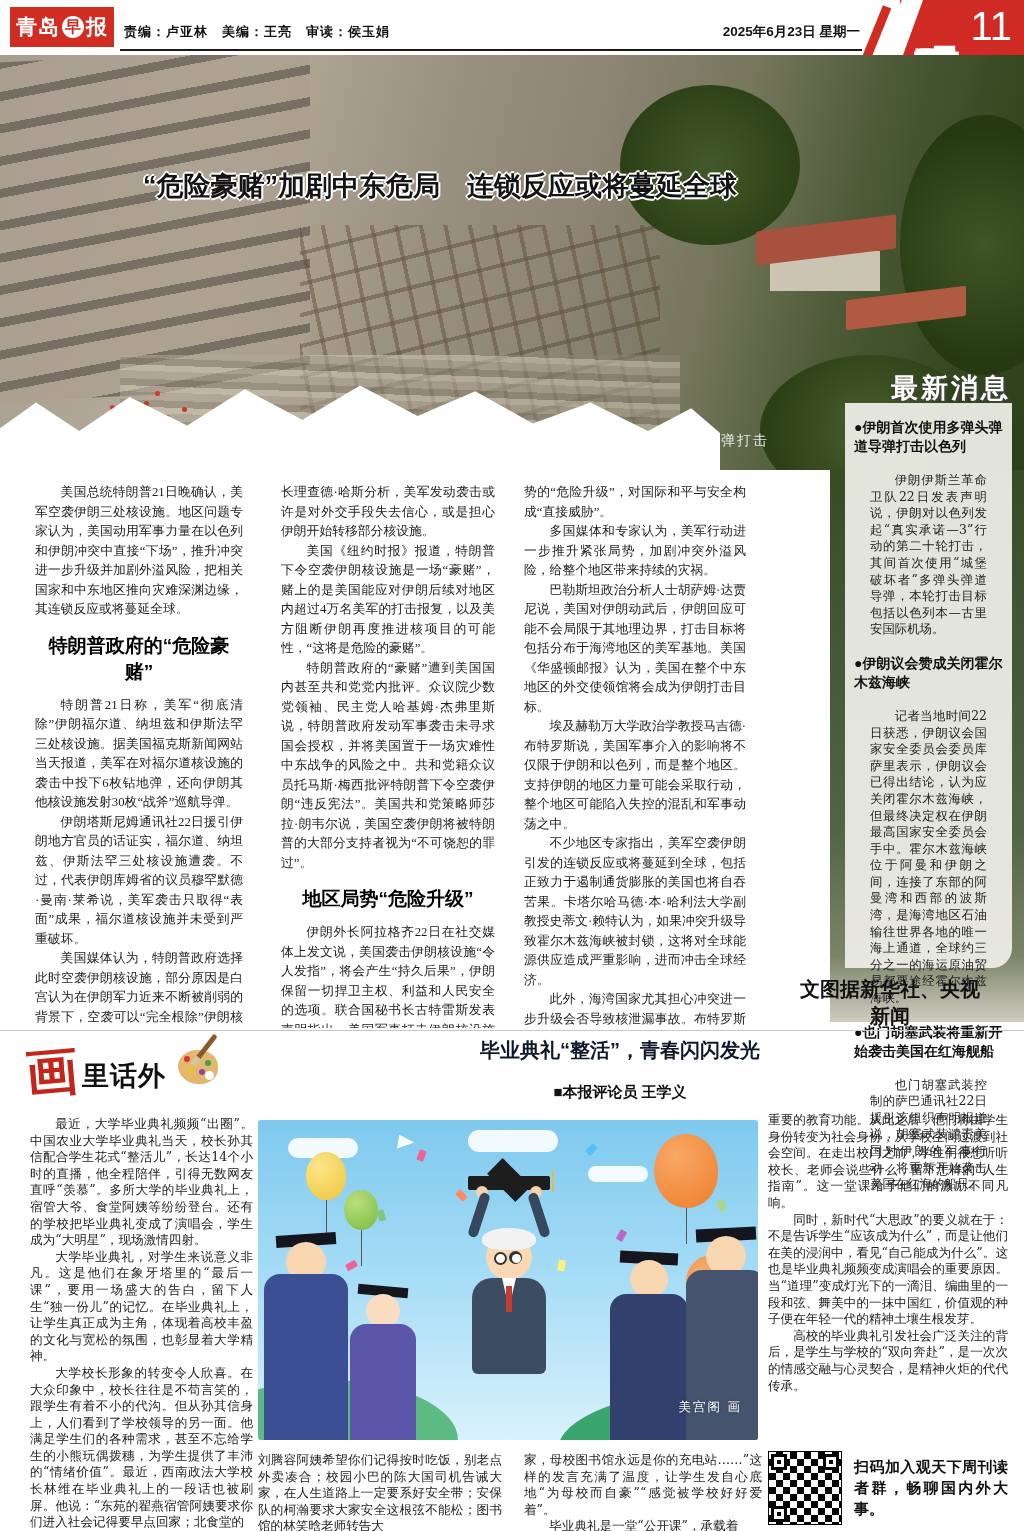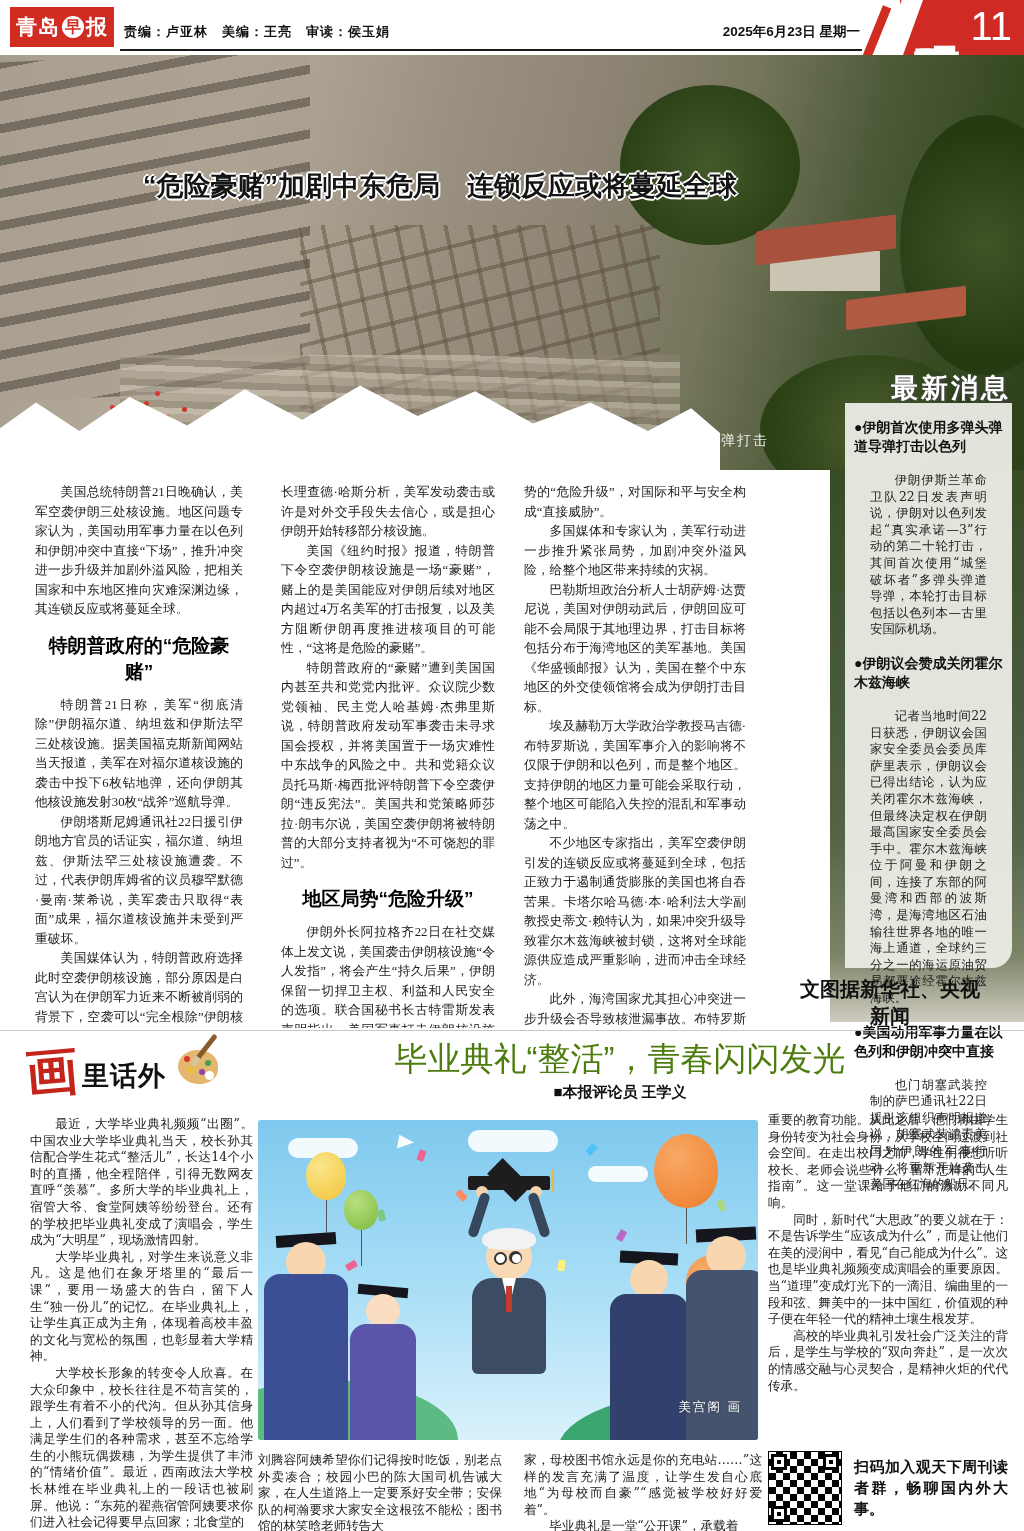--- a/index.html
+++ b/index.html
@@ -112,21 +112,21 @@
   .palette::before{content:"";position:absolute;left:6px;top:6px;width:6px;height:6px;border-radius:50%;
     background:#d8342b;box-shadow:11px -1px 0 #2f7fd0,21px 4px 0 #3fa24c,4px 11px 0 #e9c22f,15px 13px 0 #8e44ad;}
   .palette::after{content:"";position:absolute;right:4px;bottom:4px;width:9px;height:9px;border-radius:50%;
     background:#fff;}
   .brush{position:absolute;left:178px;top:-8px;width:5px;height:30px;background:#8a5a2b;
     transform:rotate(38deg);border-radius:2px;}
   .brush::after{content:"";position:absolute;left:-1px;bottom:-8px;width:7px;height:10px;
     background:#d9c49a;border-radius:0 0 4px 4px;}
 
   .cm-headline{position:absolute;left:350px;top:1037px;width:540px;text-align:center;
-    font-family:"Liberation Sans",sans-serif;font-weight:400;font-size:33px;color:#4d7c0f;white-space:nowrap;}
+    font-family:"Liberation Sans",sans-serif;font-weight:700;font-size:20px;color:#0f172a;white-space:nowrap;}
   .cm-byline{position:absolute;left:350px;top:1083px;width:540px;text-align:center;
     font-family:"Liberation Sans",sans-serif;font-weight:bold;font-size:15px;color:#111;}
 
   .cm-col{position:absolute;overflow:hidden;}
   .cm-col .para{font-size:12.6px;line-height:16.6px;margin:0;text-align:justify;text-indent:2em;
     color:#222;font-family:"DejaVu Serif",serif;}
   .cm-col .para.cont{text-indent:0;}
   #cmL{left:30px;top:1116px;width:223px;height:412px;}
   #cmR{left:768px;top:1112px;width:240px;height:322px;}
   #cmA{left:258px;top:1452px;width:244px;height:79px;}
@@ -255,21 +255,21 @@
 
   <div class="lead-deck">“危险豪赌”加剧中东危局　连锁反应或将蔓延全球</div>
   <div class="photo-cap">以色列特拉维夫遭伊朗导弹打击</div>
 
   <div class="news-title">最新消息</div>
   <div class="news-box" id="newsbox">
       <h3 class="subhead">●伊朗首次使用多弹头弹道导弹打击以色列</h3>
       <p class="para">伊朗伊斯兰革命卫队22日发表声明说，伊朗对以色列发起“真实承诺—3”行动的第二十轮打击，其间首次使用“城堡破坏者”多弹头弹道导弹，本轮打击目标包括以色列本—古里安国际机场。</p>
       <h3 class="subhead">●伊朗议会赞成关闭霍尔木兹海峡</h3>
       <p class="para">记者当地时间22日获悉，伊朗议会国家安全委员会委员库萨里表示，伊朗议会已得出结论，认为应关闭霍尔木兹海峡，但最终决定权在伊朗最高国家安全委员会手中。霍尔木兹海峡位于阿曼和伊朗之间，连接了东部的阿曼湾和西部的波斯湾，是海湾地区石油输往世界各地的唯一海上通道，全球约三分之一的海运原油贸易都要途经霍尔木兹海峡。</p>
-      <h3 class="subhead">●美国动用军事力量在以色列和伊朗冲突中直接</h3>
+      <h3 class="subhead">●也门胡塞武装将重新开始袭击美国在红海舰船</h3>
       <p class="para">也门胡塞武装控制的萨巴通讯社22日援引该组织声明报道说，胡塞武装谴责美国对伊朗的军事行动，将重新开始袭击美国在红海的船只。</p>
     </div>
   <div class="news-credit">文图据新华社、央视新闻</div>
 
   <div class="art-col" id="col1">
       <p class="para">美国总统特朗普21日晚确认，美军空袭伊朗三处核设施。地区问题专家认为，美国动用军事力量在以色列和伊朗冲突中直接“下场”，推升冲突进一步升级并加剧外溢风险，把相关国家和中东地区推向灾难深渊边缘，其连锁反应或将蔓延全球。</p>
       <h3 class="subhead">特朗普政府的“危险豪赌”</h3>
       <p class="para">特朗普21日称，美军“彻底清除”伊朗福尔道、纳坦兹和伊斯法罕三处核设施。据美国福克斯新闻网站当天报道，美军在对福尔道核设施的袭击中投下6枚钻地弹，还向伊朗其他核设施发射30枚“战斧”巡航导弹。</p>
       <p class="para">伊朗塔斯尼姆通讯社22日援引伊朗地方官员的话证实，福尔道、纳坦兹、伊斯法罕三处核设施遭袭。不过，代表伊朗库姆省的议员穆罕默德·曼南·莱希说，美军袭击只取得“表面”成果，福尔道核设施并未受到严重破坏。</p>
       <p class="para">美国媒体认为，特朗普政府选择此时空袭伊朗核设施，部分原因是白宫认为在伊朗军力近来不断被削弱的背景下，空袭可以“完全根除”伊朗核项目。美国智库外交关系协会名誉会</p>

